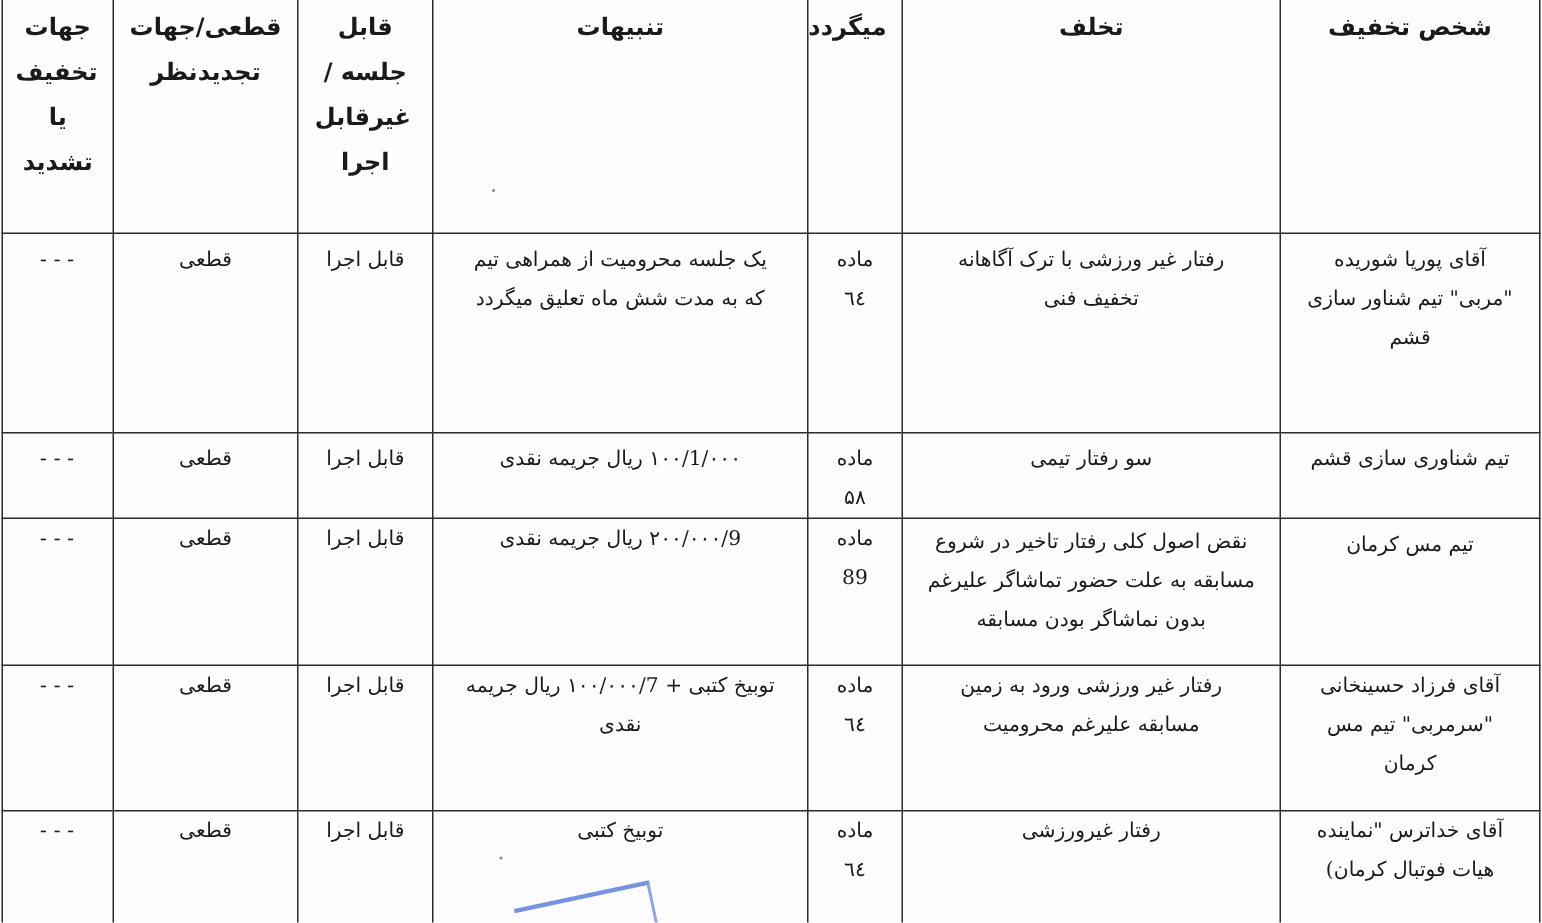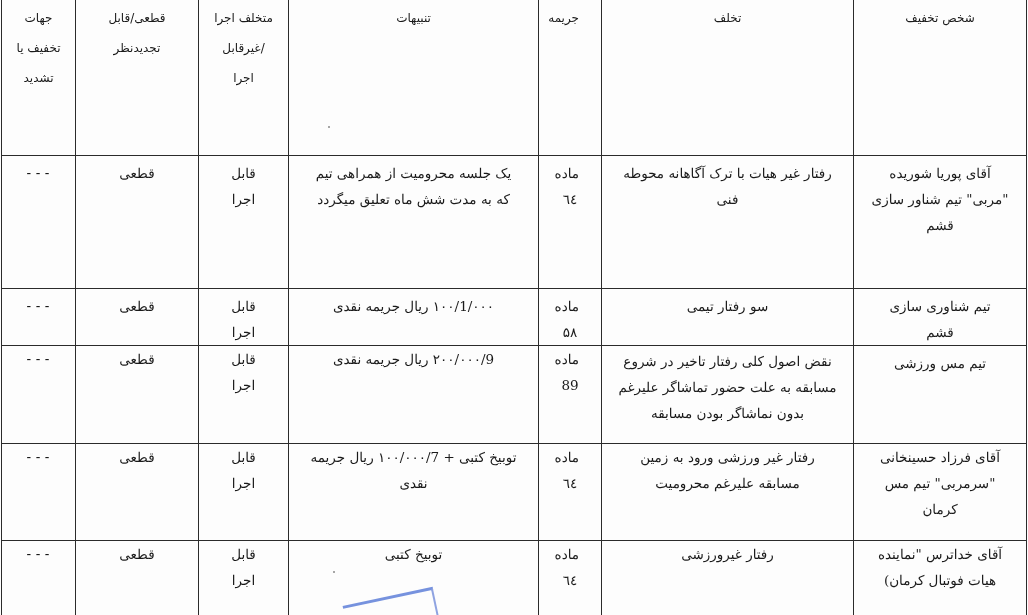--- a/index.html
+++ b/index.html
@@ -1,20 +1,20 @@
 <!DOCTYPE html>
 <html><head>
 <meta charset="utf-8">
 <style>
   html, body { margin:0; padding:0; background:#ffffff; }
   body { width:1028px; height:615px; overflow:hidden; position:relative; font-family:"DejaVu Serif", serif; color:#1a1a1a; }
   .sheet { position:absolute; left:0; top:0; width:1028px; height:615px; background:#fdfdfd; }
   table { position:absolute; left:1px; top:-2px; border-collapse:collapse; direction:rtl; table-layout:fixed; width:1025px; }
-  td, th { border:1.5px solid #2b2b2b; vertical-align:top; text-align:center; padding:0 22px; }
-  th { font-family:"DejaVu Sans", sans-serif; font-weight:normal; font-size:12px; line-height:30px; padding-top:4px; }
+  td, th { border:1.5px solid #2b2b2b; vertical-align:top; text-align:center; padding:0 10px; }
+  th { font-family:"DejaVu Sans", sans-serif; font-weight:bold; font-size:16px; line-height:30px; padding-top:4px; }
   td { font-size:13.5px; line-height:26px; padding-top:4px; }
   td.dash { font-family:"DejaVu Sans Mono", monospace; letter-spacing:1px; }
   .stamp { position:absolute; left:345px; top:596px; width:90px; height:30px; border-top:3px solid #4a6fd4; border-right:2px solid #6b86d8; transform:rotate(-12deg); opacity:.75; }
   .dot { position:absolute; width:2px; height:2px; background:#888; border-radius:1px; }
 </style>
 </head>
 <body>
 
 <div class="sheet">
   <table>
@@ -24,48 +24,48 @@
       <col style="width:63px">
       <col style="width:250px">
       <col style="width:90px">
       <col style="width:123px">
       <col style="width:74px">
     </colgroup>
     <thead>
       <tr style="height:157px">
         <th>شخص تخفیف</th>
         <th>تخلف</th>
-        <th>جریمه</th>
+        <th>میگردد</th>
         <th>تنبیهات</th>
-        <th style="padding:4px 14px 0">متخلف اجرا /غیرقابل اجرا</th>
-        <th style="padding:4px 10px 0">قطعی/قابل تجدیدنظر</th>
+        <th style="padding:4px 14px 0">قابل جلسه /غیرقابل اجرا</th>
+        <th style="padding:4px 10px 0">قطعی/جهات تجدیدنظر</th>
         <th style="padding:4px 10px 0">جهات تخفیف یا تشدید</th>
       </tr>
     </thead>
     <tbody>
       <tr style="height:133px">
         <td style="padding:4px 14px 0">آقای پوریا شوریده "مربی" تیم شناور سازی قشم</td>
-        <td style="padding:4px 18px 0">رفتار غیر هیات با ترک آگاهانه محوطه فنی</td>
+        <td style="padding:4px 18px 0">رفتار غیر ورزشی با ترک آگاهانه تخفیف فنی</td>
         <td>ماده ٦٤</td>
         <td style="padding:4px 18px 0">یک جلسه محرومیت از همراهی تیم که به مدت شش ماه تعلیق میگردد</td>
         <td>قابل اجرا</td>
         <td>قطعی</td>
         <td class="dash">---</td>
       </tr>
       <tr style="height:34px">
         <td>تیم شناوری سازی قشم</td>
         <td>سو رفتار تیمی</td>
         <td>ماده ۵۸</td>
         <td>۱۰۰/1/۰۰۰ ریال جریمه نقدی</td>
         <td>قابل اجرا</td>
         <td>قطعی</td>
         <td class="dash">---</td>
       </tr>
       <tr style="height:98px">
-        <td>تیم مس ورزشی</td>
+        <td>تیم مس کرمان</td>
         <td style="padding:2px 12px">نقض اصول کلی رفتار تاخیر در شروع مسابقه به علت حضور تماشاگر علیرغم بدون نماشاگر بودن مسابقه</td>
         <td style="padding-top:0">ماده 89</td>
         <td style="padding-top:0">۲۰۰/۰۰۰/9 ریال جریمه نقدی</td>
         <td style="padding-top:0">قابل اجرا</td>
         <td style="padding-top:0">قطعی</td>
         <td class="dash" style="padding-top:0">---</td>
       </tr>
       <tr style="height:97px">
         <td style="padding:0 14px">آقای فرزاد حسینخانی "سرمربی" تیم مس کرمان</td>
         <td style="padding:0 20px">رفتار غیر ورزشی ورود به زمین مسابقه علیرغم محرومیت</td>

